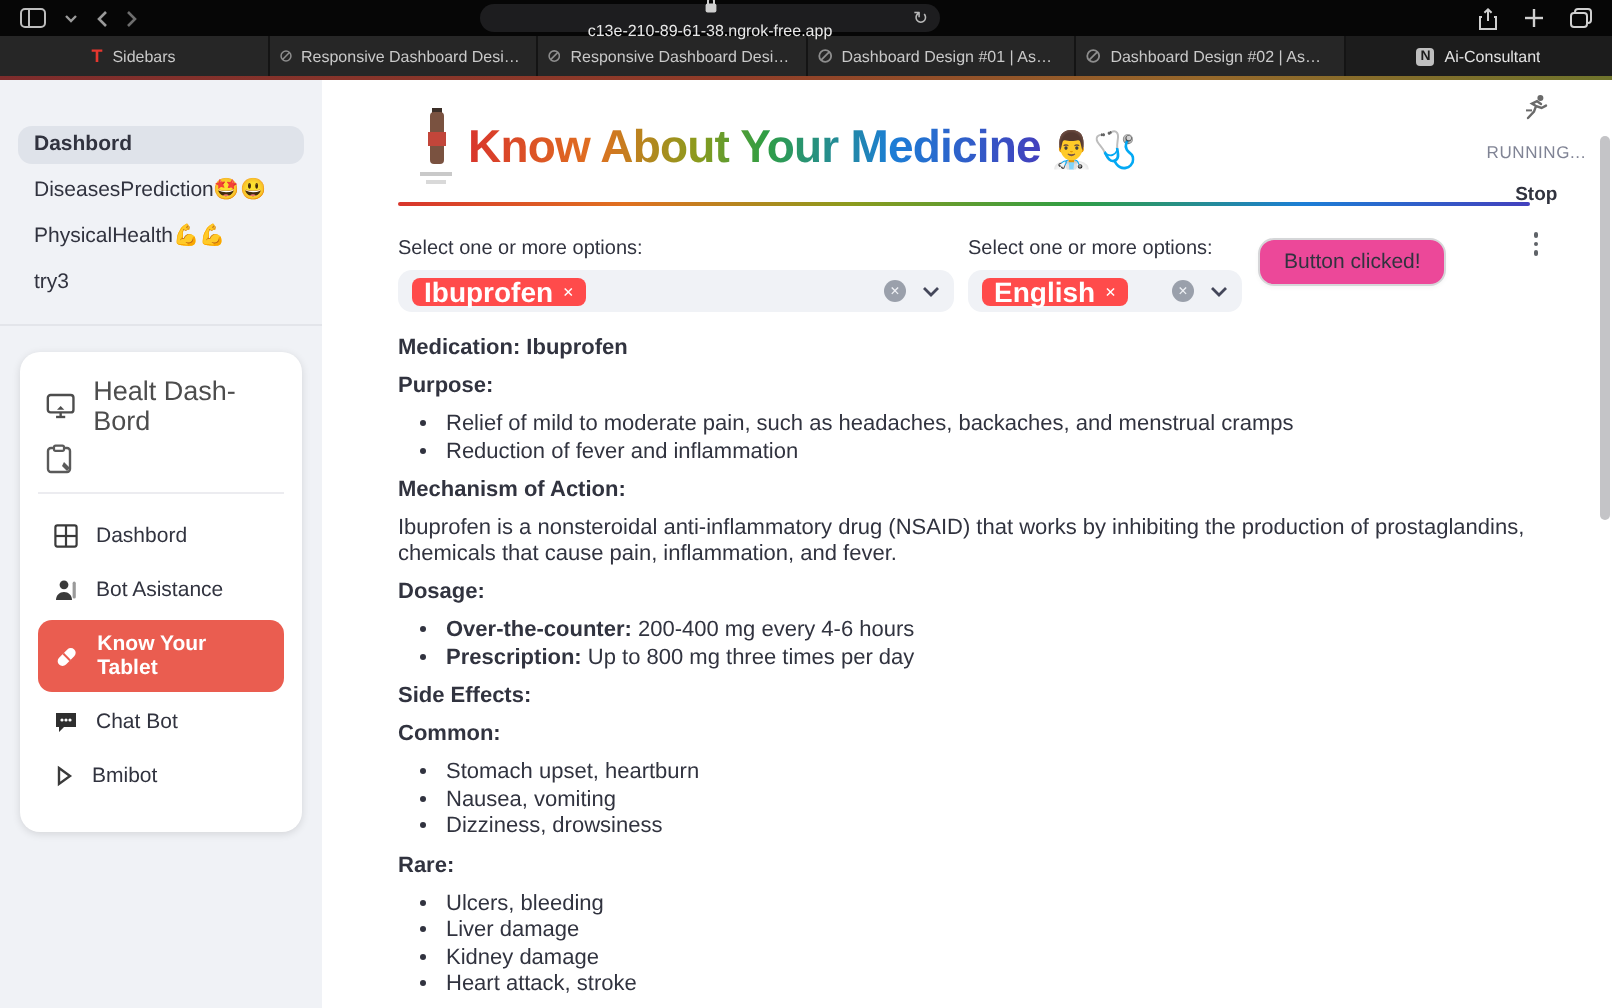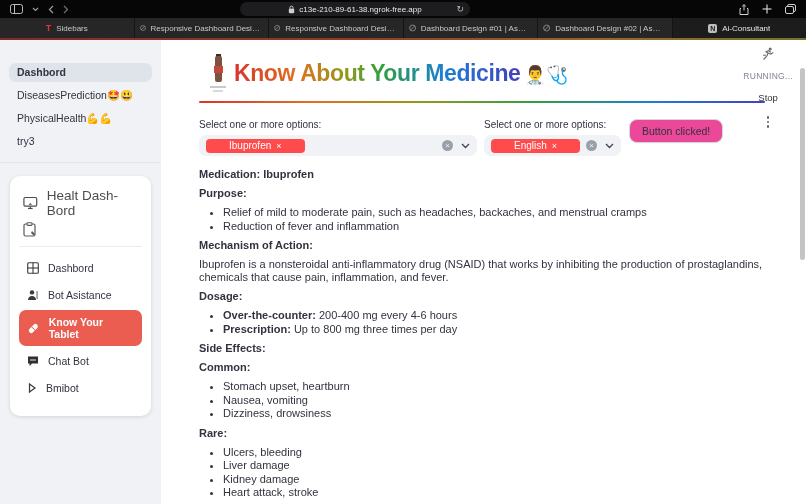--- a/index.html
+++ b/index.html
@@ -7,21 +7,21 @@
     font-family: "Liberation Sans", sans-serif; background: #fff; }
 
   
   .chrome { height: 18px; background: #060606; display: flex; align-items: center;
     padding: 0 10px; position: relative; }
   .chrome-left { display: flex; align-items: center; gap: 9px; }
   .chrome-right { margin-left: auto; display: flex; align-items: center; gap: 13px; }
   .cicon { display: flex; align-items: center; }
   .url-pill { position: absolute; left: 240px; top: 2px; width: 230px; height: 14px;
     background: #1d1d1f; border-radius: 7px; display: flex; align-items: center;
-    justify-content: center; gap: 4px; color: #e8e8e8; font-size: 8px; }
+    justify-content: center; gap: 4px; color: #e8e8e8; font-size: 8px; flex-direction: column; }
   .reload { position: absolute; right: 6px; top: 0; color: #b9b9b9; font-size: 9px;
     line-height: 14px; }
   .reload::before { content: "\21bb"; }
 
   
   .tabbar { height: 20px; display: flex; background: #262626; }
   .tab { flex: 1; min-width: 0; display: flex; align-items: center; justify-content: center;
     gap: 5px; font-size: 8px; color: #c9c9c9; border-right: 1px solid #141414; padding: 0 5px; }
   .tab:last-child { border-right: none; background: #1c1c1c; color: #e3e3e3; }
   .tab-label { white-space: nowrap; overflow: hidden; text-overflow: ellipsis; }
@@ -49,21 +49,21 @@
   .menu-hr { border-top: 1px solid #ececf0; margin: 9px 0; }
   .menu-item { display: flex; align-items: center; gap: 9px; padding: 6px 8px;
     font-size: 10.5px; color: #31333f; border-radius: 7px; margin-bottom: 3px; }
   .menu-item.selected { background: #ea5d50; color: #fff; font-weight: 600; }
 
   
   .main { margin-left: 161px; height: 100%; padding: 6px 41px 0 38px; position: relative; }
   .toolbar { position: absolute; top: 7px; right: 13px; display: flex; align-items: center;
     gap: 11px; flex-direction: column; }
   .status-label { font-size: 8.5px; color: #808495; letter-spacing: .3px; }
-  .stop-btn { font-size: 9.5px; color: #31333f; font-weight: 400; }
+  .stop-btn { font-size: 9.5px; color: #31333f; font-weight: 700; }
   .kebab { display: flex; flex-direction: column; gap: 2px; padding: 2px; }
   .kebab i { width: 2.5px; height: 2.5px; border-radius: 50%; background: #5f6368; }
 
   .header-row { display: flex; align-items: flex-start; margin-top: 8px; }
   .logo { width: 30px; height: 42px; margin-left: 5px; position: relative; flex: 0 0 auto; }
   .logo .bottle { position: absolute; left: 11px; top: 2px; width: 7px; height: 26px;
     background: #7a5240; border-radius: 2px; }
   .logo .cap { position: absolute; left: 12px; top: 0; width: 5px; height: 4px; background: #3c2f28; }
   .logo .band { position: absolute; left: 10px; top: 12px; width: 9px; height: 7px; background: #c2463a; }
   .logo .l1 { position: absolute; left: 6px; top: 32px; width: 16px; height: 1.5px; background: #c9c9c9; }
@@ -75,22 +75,22 @@
   .title-emoji { font-size: 18px; margin-left: 4px; }
   .title-underline { height: 2px; margin-top: 5px; border-radius: 1px;
     background: linear-gradient(90deg,#d8352c,#e07020,#8c9b1d,#2f9e44,#1c7ed6,#4340bd); }
 
   .selects-row { display: flex; align-items: flex-start; margin-top: 16px; }
   .sel-col1 { width: 278px; }
   .sel-col2 { width: 137px; margin-left: 7px; }
   .sel-label { font-size: 10px; color: #31333f; margin-bottom: 5px; }
   .sel-box { background: #f0f2f6; border-radius: 7px; height: 21px; display: flex;
     align-items: center; padding: 0 7px; }
-  .tag { background: #ff4b4b; color: #fff; font-size: 10px; font-weight: 400; border-radius: 4px;
-    padding: 0 23px; height: 14px; display: flex; align-items: center; gap: 5px; }
+  .tag { background: #ff4b4b; color: #fff; font-size: 14px; font-weight: 700; border-radius: 4px;
+    padding: 0 6px; height: 14px; display: flex; align-items: center; gap: 5px; }
   .tag-x { font-weight: 400; font-size: 9px; }
   .tag-x::before { content: "\d7"; }
   .sel-clear { margin-left: auto; width: 11px; height: 11px; border-radius: 50%;
     background: #9aa0ab; color: #f0f2f6; font-size: 8px; line-height: 11px; text-align: center; }
   .sel-clear::before { content: "\d7"; }
   .sel-caret { margin-left: 8px; display: flex; }
   .clicked-btn { margin-left: 8px; margin-top: 0; background: #ec4899; border: 1px solid #d5d6d8;
     border-radius: 8px; padding: 5px 12px; font-size: 10.5px; color: #31333f;
     box-shadow: 0 1px 2px rgba(0,0,0,.04); }
 

